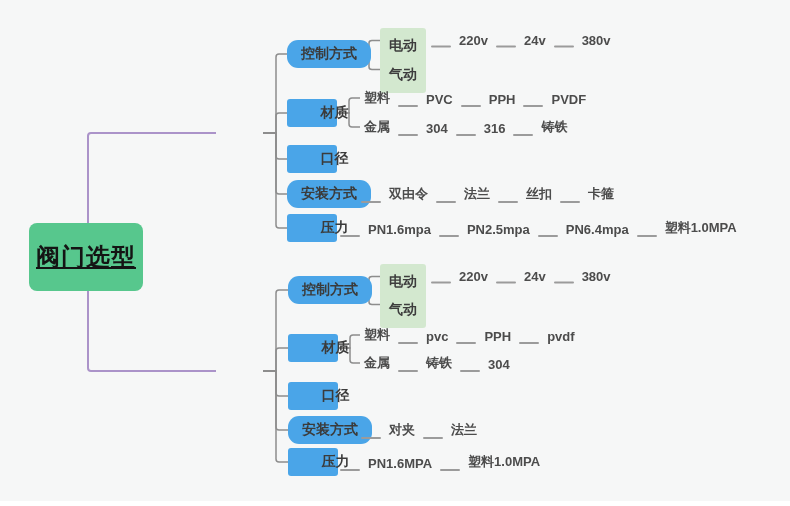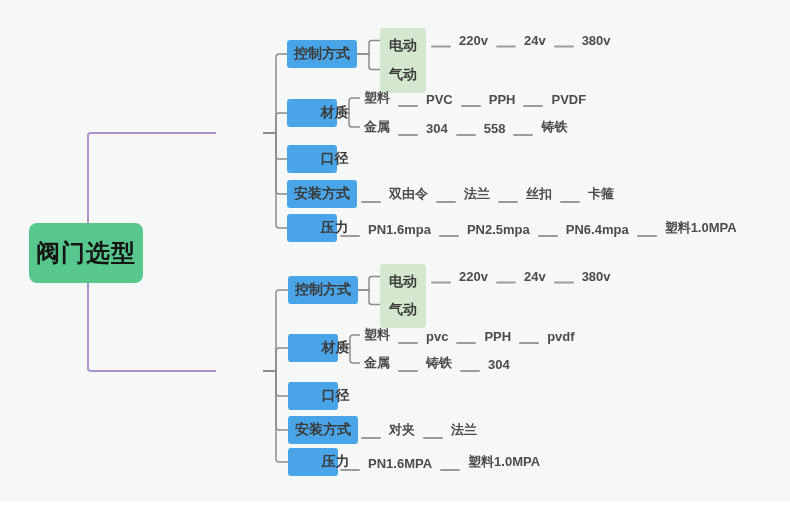--- a/index.html
+++ b/index.html
@@ -10,33 +10,33 @@
   }
   .wires { position:absolute; left:0; top:0; width:790px; height:506px; }
   .wire  { fill:none; stroke:#8d8d8d; stroke-width:1.5; }
   .wire-branch { fill:none; stroke:#ab93c9; stroke-width:2; }
 
   .node {
     position:absolute; display:flex; align-items:center; justify-content:center;
     box-sizing:border-box; white-space:nowrap; cursor:default;
   }
   .root {
-    left:29px; top:223px; width:114px; height:60px;
+    left:29px; top:223px; width:114px; height:68px;
     background:#57c78d; border-radius:8px;
-    font-size:24px; font-weight:bold; color:#141414; letter-spacing:1px;
+    font-size:24px; font-weight:bold; color:#141414; letter-spacing:1px;text-decoration:underline;
   }
   .branch {
     width:47px; height:40px; background:#b79bcb; border-radius:8px;
     font-size:16px; font-weight:bold; color:#1f1f1f;
   }
   .cat {
     height:28px; background:#4aa5e8; border-radius:3px;
     font-size:14px; font-weight:bold; color:#3b3b3b;
   }
-  .cat.wide   { width:70px; }
+  .cat.wide   { width:84px;border-radius:11px; }
   .cat.narrow { width:50px;padding-left:45px; }
   .sub {
     width:46px; height:36px; background:#d3e8cf; border-radius:3px;
     font-size:14px; font-weight:bold; color:#3d3d3d;
   }
   .leaf-row {
     position:absolute; display:flex; align-items:flex-end;
     transform:translateY(-50%); white-space:nowrap;
   }
   .leaf { font-size:13px; font-weight:bold; color:#4c4c4c; }
@@ -107,21 +107,21 @@
     <span class="leaf">PPH</span>
     <span class="dash"></span>
     <span class="leaf">PVDF</span>
   </div>
 
   <div class="leaf-row" style="left:364px; top:127px;">
     <span class="leaf">金属</span>
     <span class="dash"></span>
     <span class="leaf">304</span>
     <span class="dash"></span>
-    <span class="leaf">558</span>
+    <span class="leaf">316</span>
     <span class="dash"></span>
     <span class="leaf">铸铁</span>
   </div>
 
   <div class="leaf-row" style="left:353px; top:194px;">
     <span class="dash"></span>
     <span class="leaf">双由令</span>
     <span class="dash"></span>
     <span class="leaf">法兰</span>
     <span class="dash"></span>

